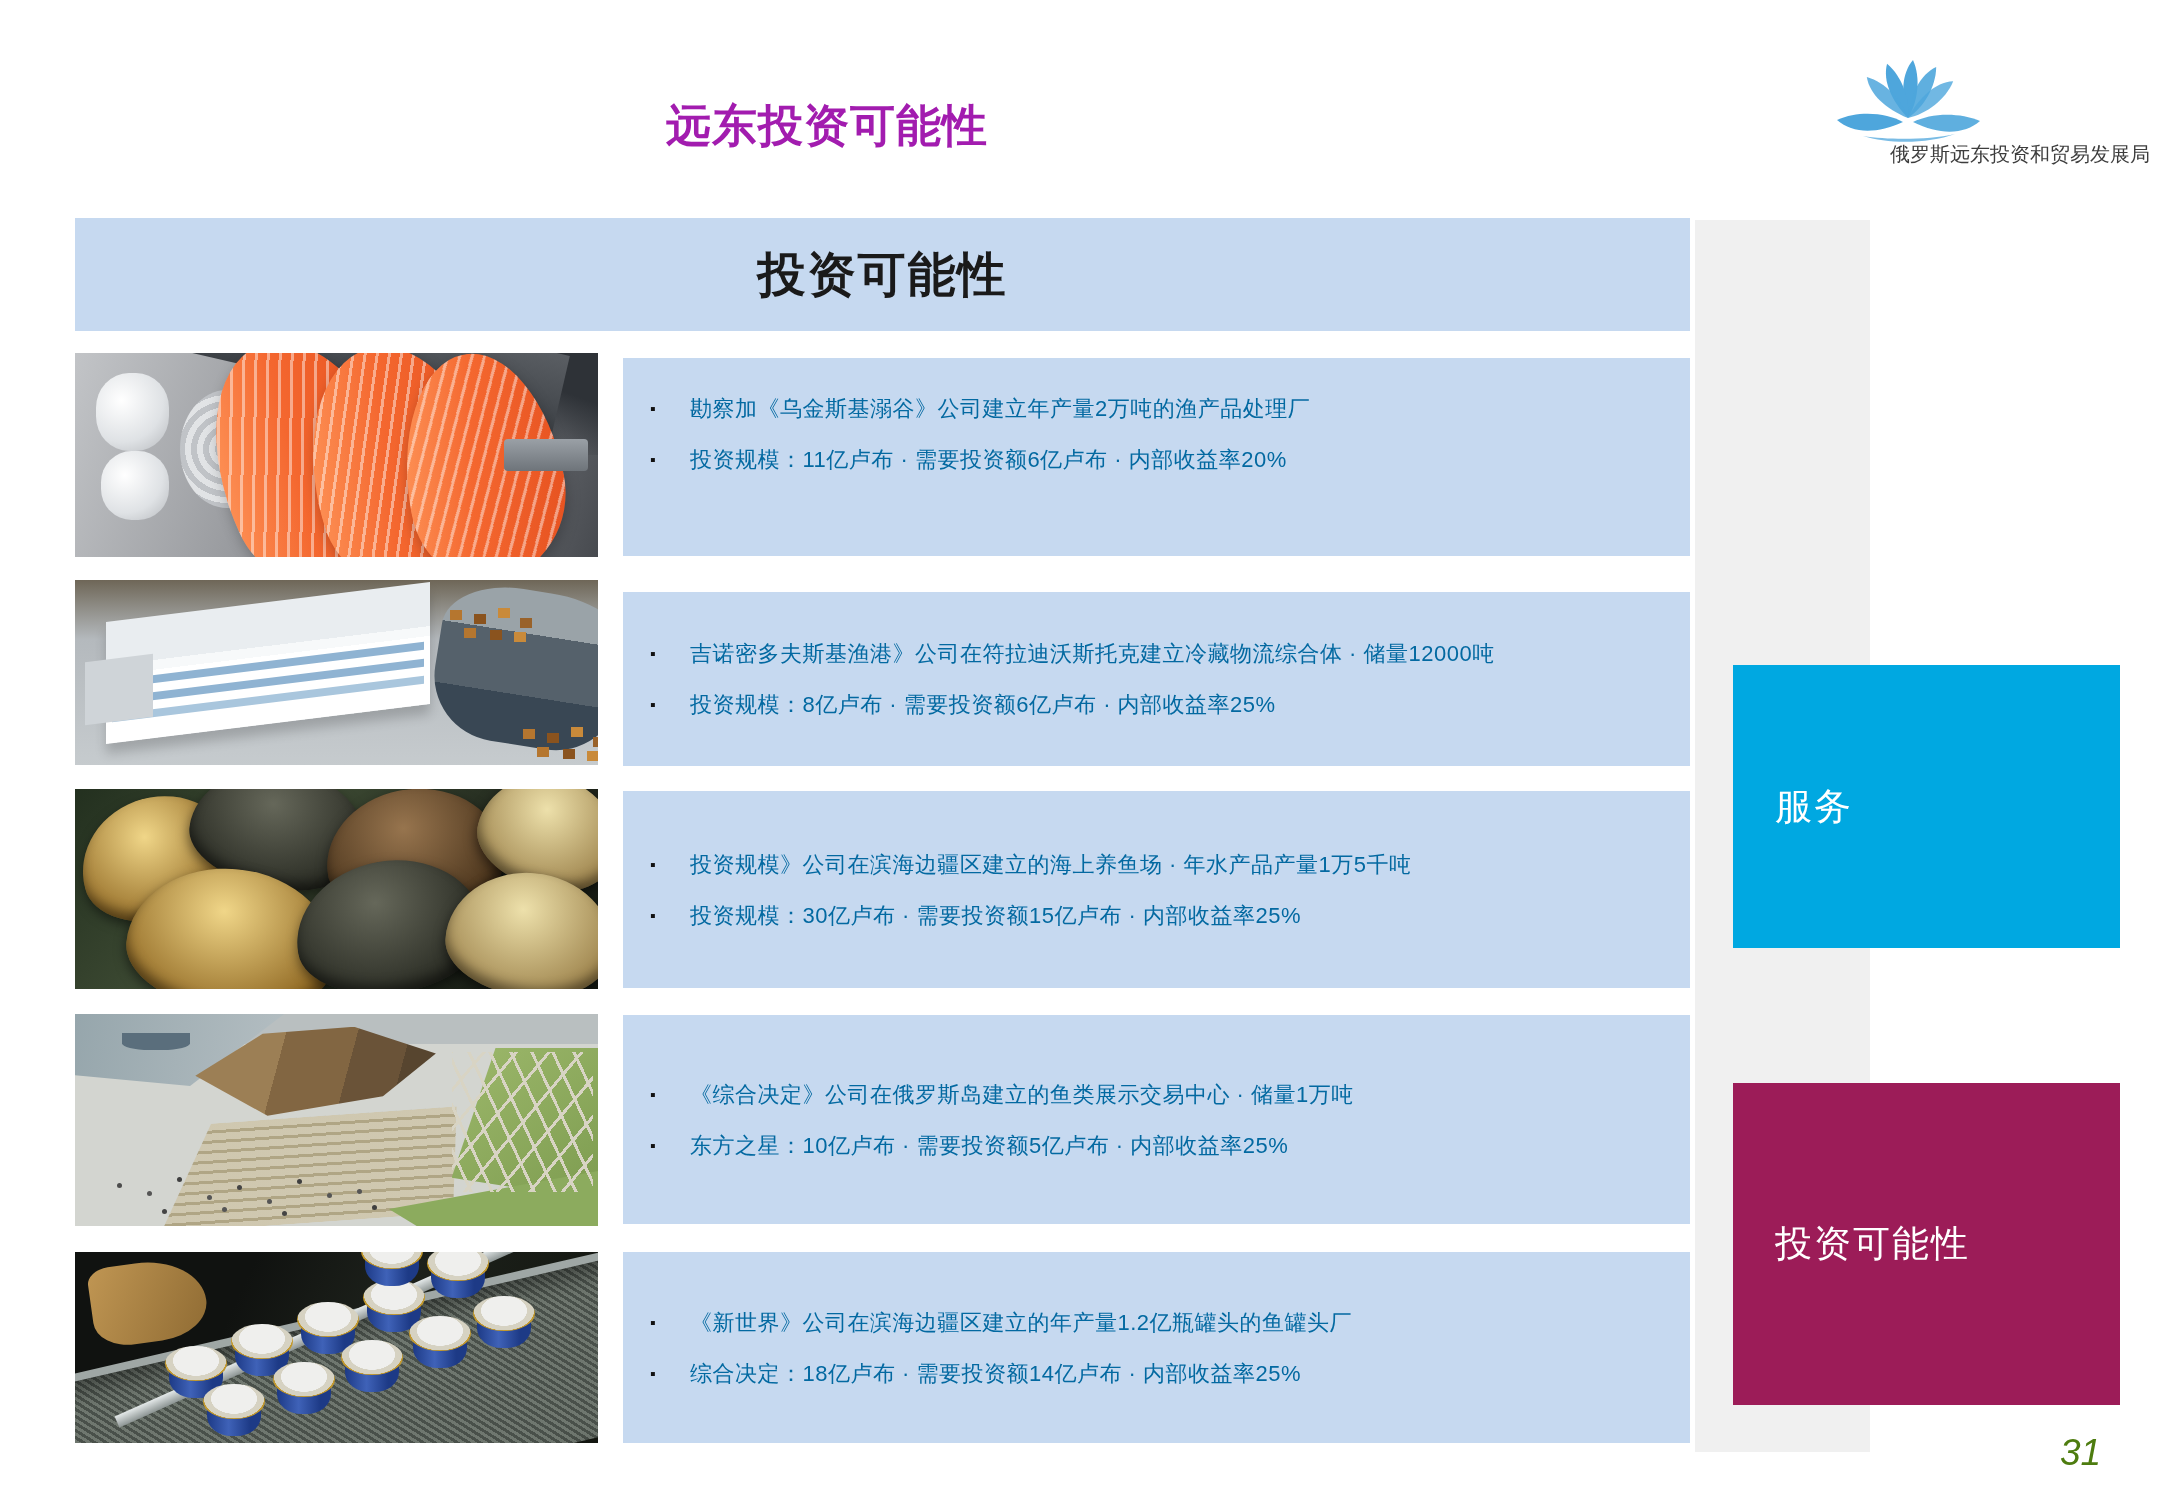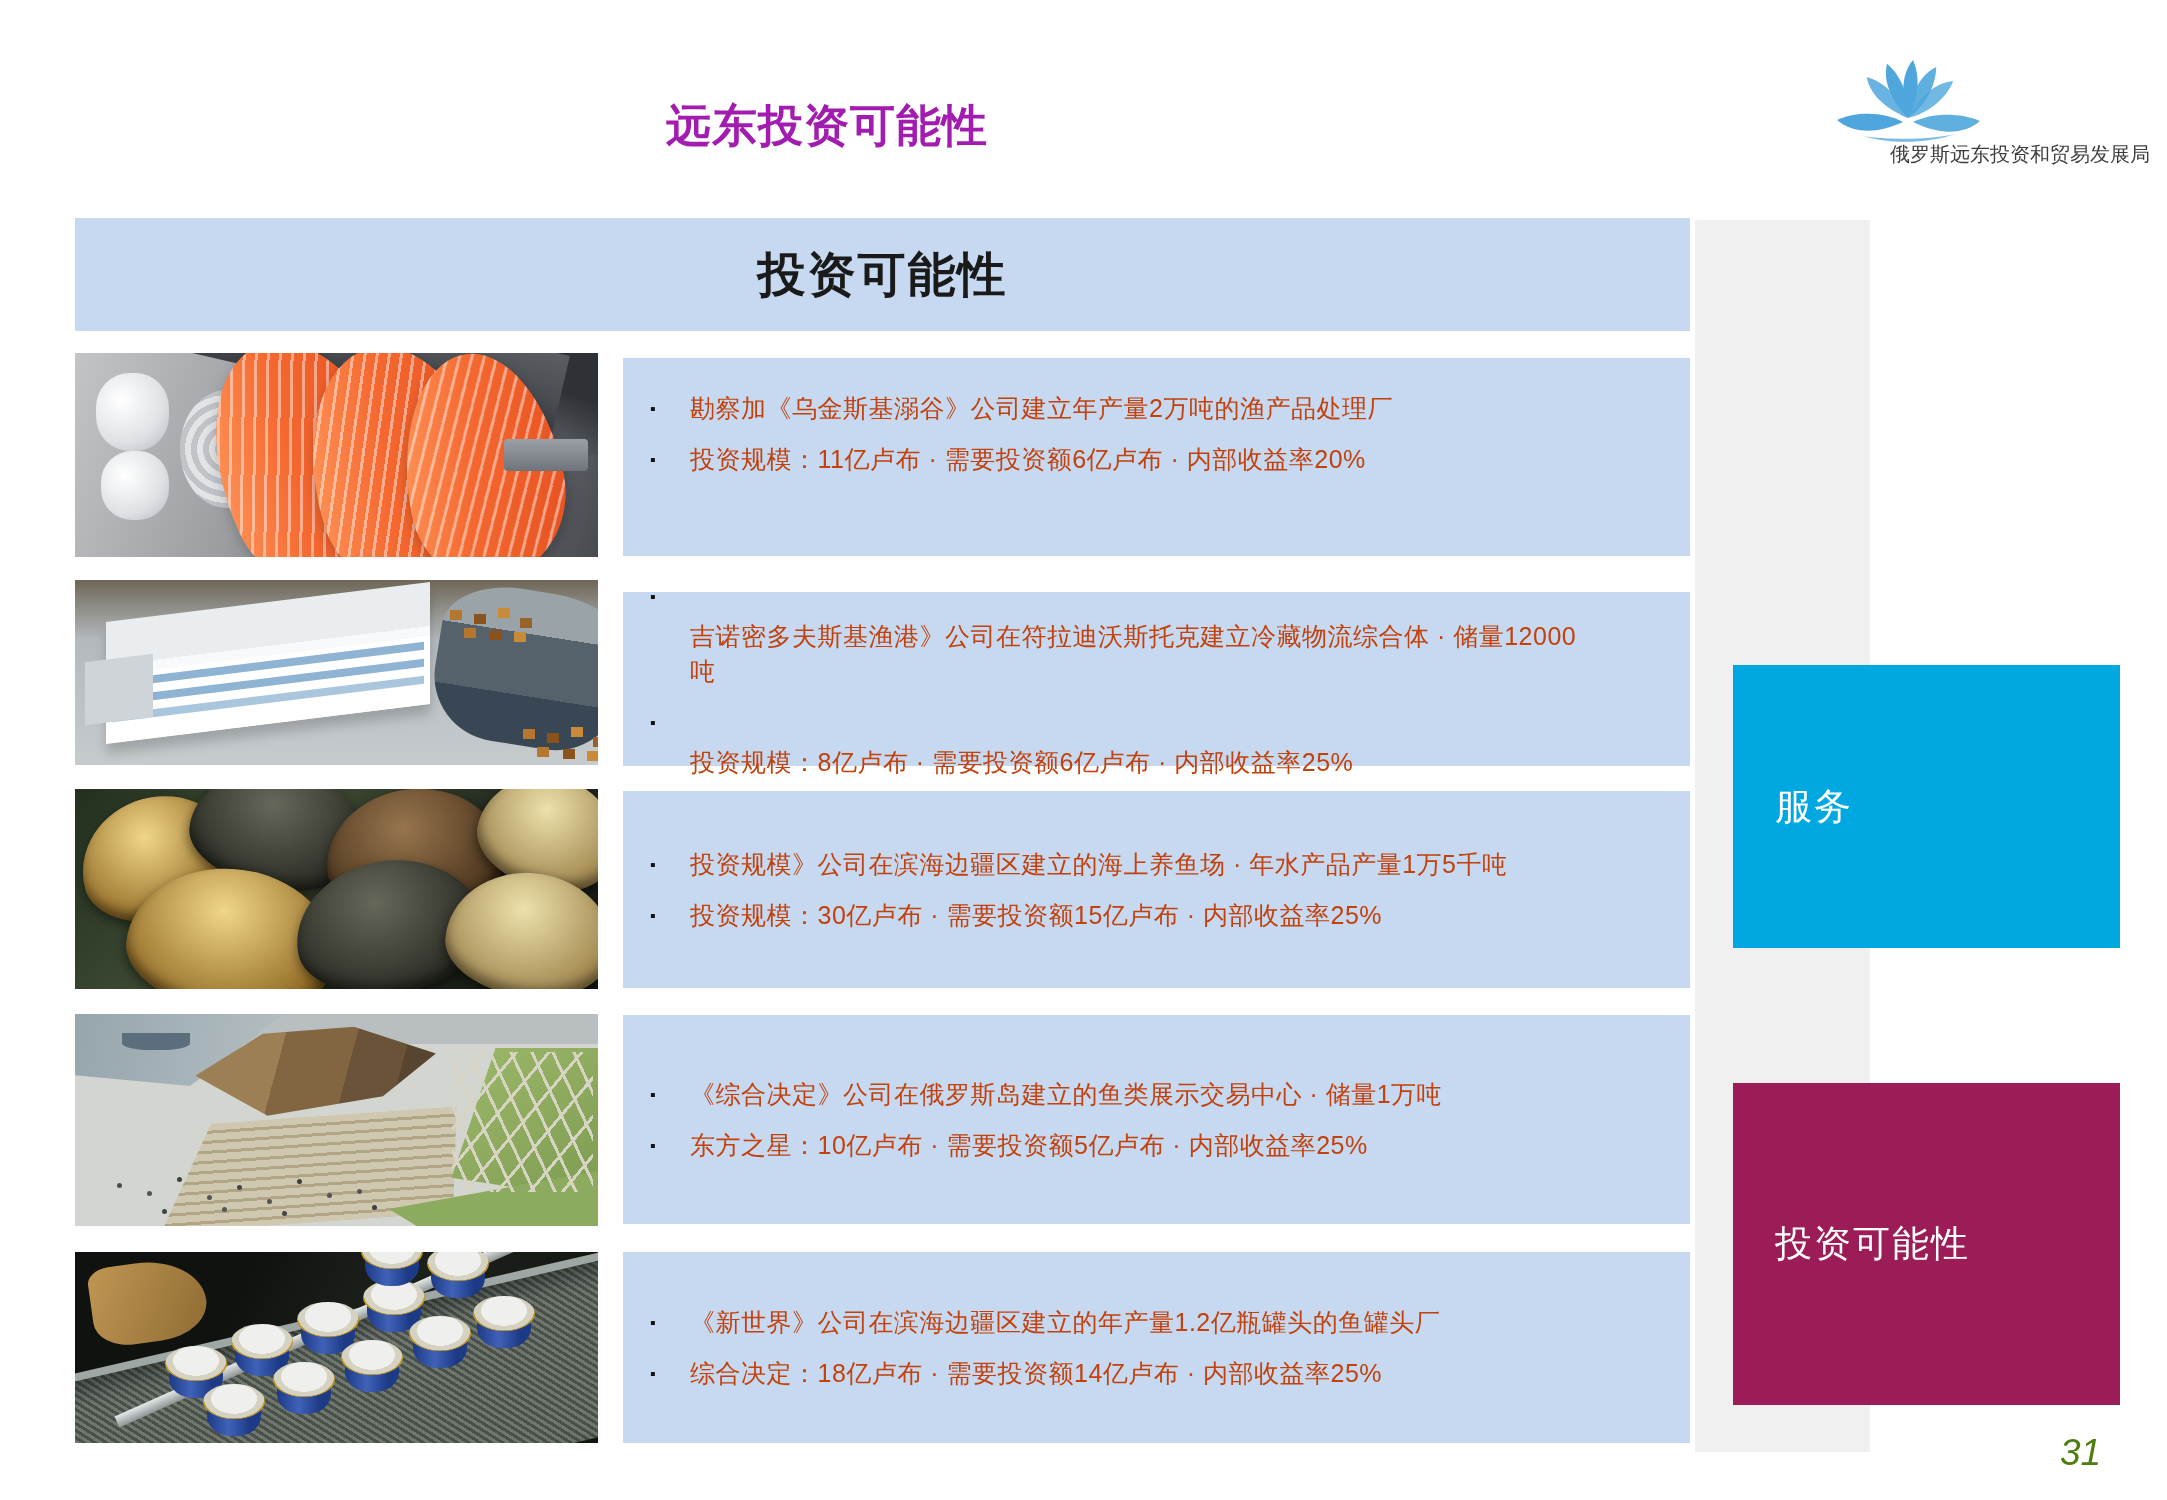--- a/index.html
+++ b/index.html
@@ -37,24 +37,24 @@
   .r3p { top:789px; height:200px; } .r3t { top:791px; height:197px; }
   .r4p { top:1014px; height:212px; } .r4t { top:1015px; height:209px; }
   .r5p { top:1252px; height:191px; } .r5t { top:1252px; height:191px; }
 
   .bullet-line { display:flex; align-items:flex-start; margin:8px 0; }
   .bullet {
     flex:0 0 40px; margin-left:27px; font-size:16px; line-height:35px;
     color:#111111; text-align:left;
   }
   .btext {
-    flex:1; font-size:25px; line-height:35px; color:#c2410c;
+    flex:1; font-size:22px; line-height:35px; color:#0369a1;
     padding-right:82px; letter-spacing:0.5px;
   }
-  .wrap-narrow .btext { max-width:905px;margin-top:40px; }
+  .wrap-narrow .btext { max-width:905px; }
 
   
   .gray-strip { position:absolute; left:1695px; top:220px; width:175px; height:1232px; }
   .side-box {
     position:absolute; left:1733px; width:387px;
     display:flex; align-items:center;
     color:#ffffff; font-size:37px; letter-spacing:2px;
     padding-left:42px; box-sizing:border-box;
   }
   .sb1 { top:248px; height:322px; }

